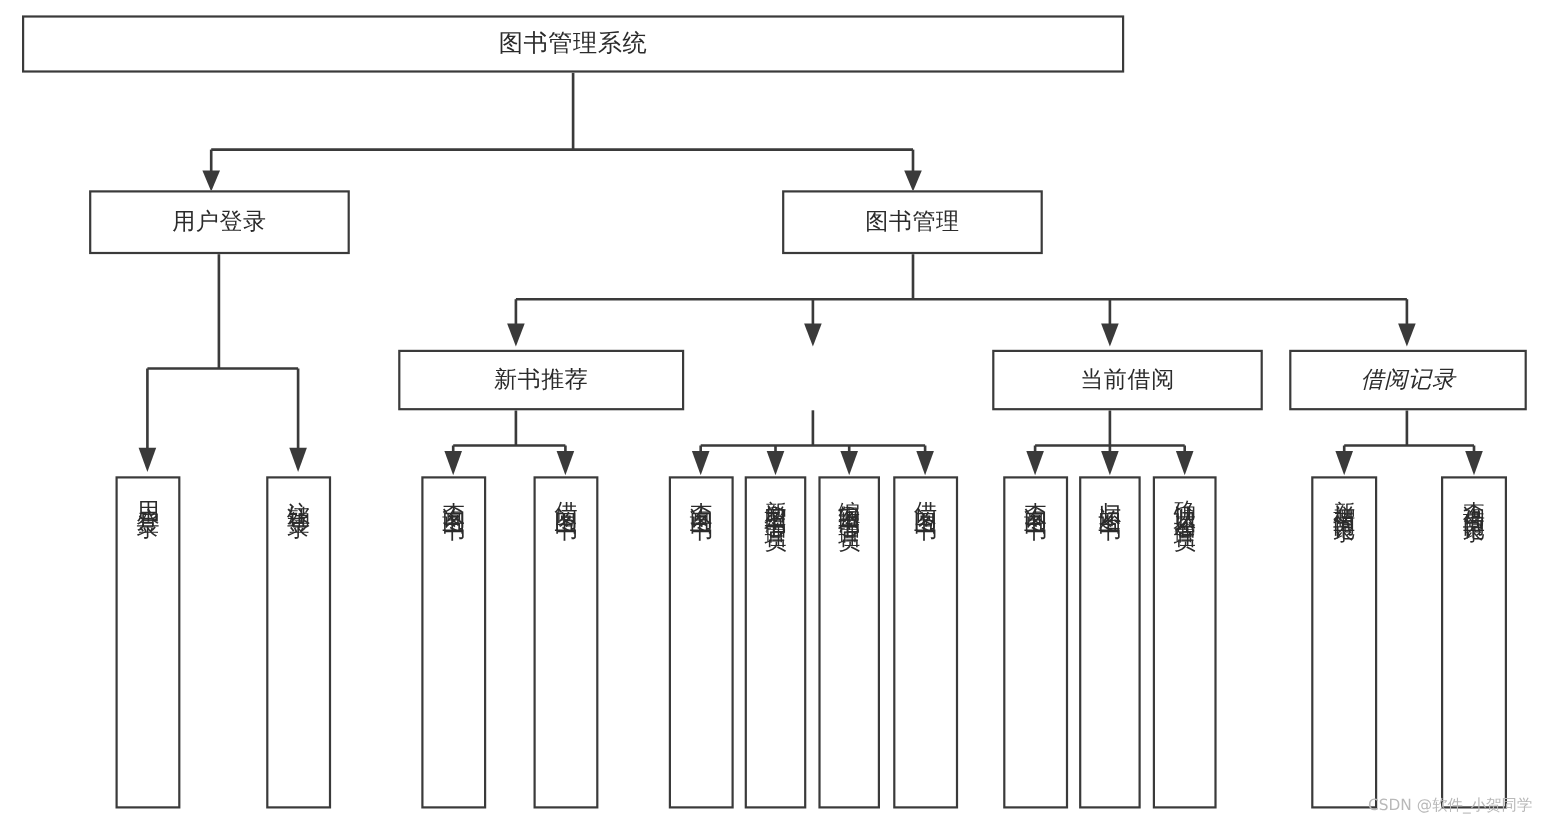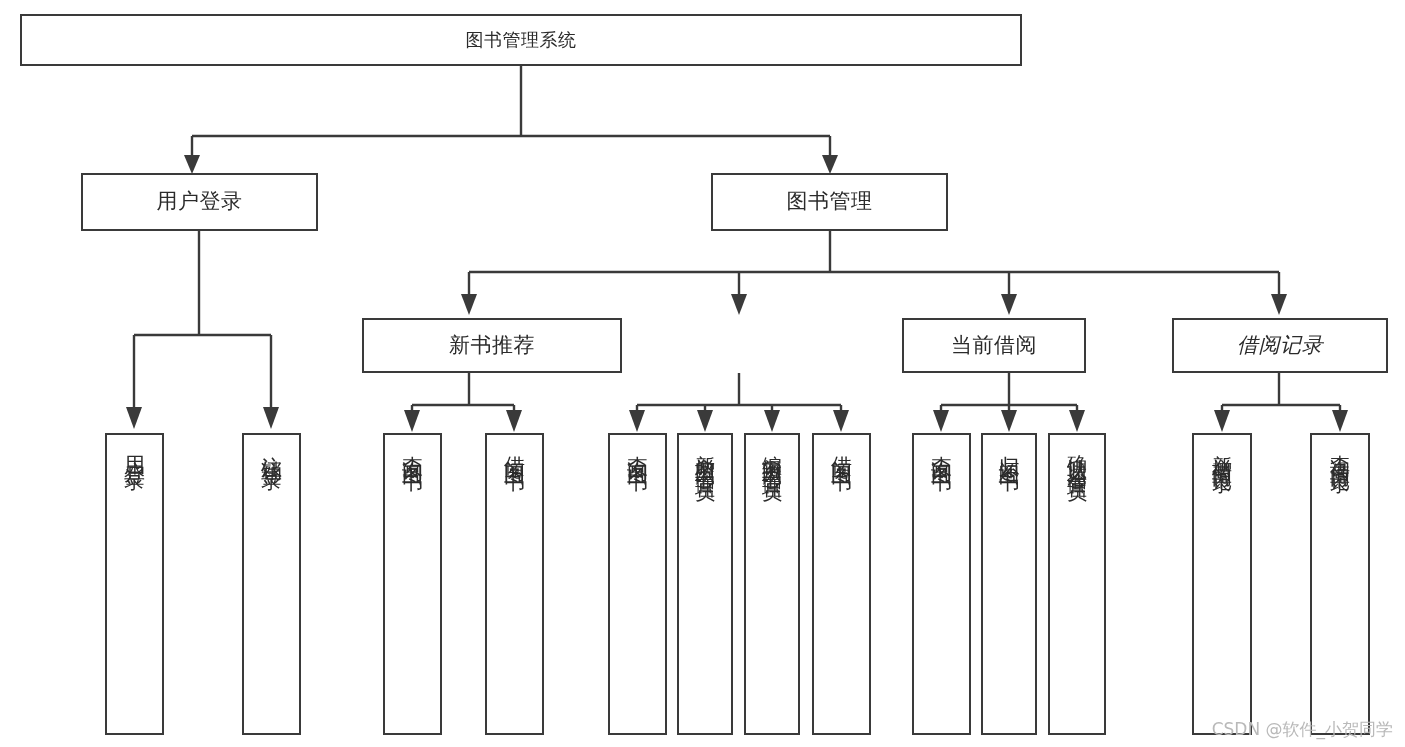--- a/index.html
+++ b/index.html
@@ -31,21 +31,21 @@
   .node-label {
     display: block;
     line-height: 1.22;
     letter-spacing: 0.5px;
   }
   
   .node.horiz .node-label {
     writing-mode: horizontal-tb;
     font-size: 21px;
   }
-  .node.root .node-label { font-size: 18px; }
+  .node.root .node-label { font-size: 22px; }
   
   .node.vert {
     align-items: flex-start;
     justify-content: center;
     padding-top: 4px;
   }
   .node.vert .node-label {
     writing-mode: vertical-rl;
     text-orientation: upright;
     font-size: 21px;
@@ -70,21 +70,21 @@
     stroke: #3a3a3a;
     stroke-width: 2.4;
     fill: none;
   }
   .arrowhead { fill: #3a3a3a; }
   
   #watermark {
     position: absolute;
     right: 12px;
     bottom: 6px;
-    font-size: 17px;
+    font-size: 14px;
     color: #b9b9b9;
     z-index: 5;
     white-space: nowrap;
     font-family: "DejaVu Sans", "Liberation Sans", sans-serif;
     margin-top: 13px;
   }
 </style>
 </head>
 <body>
 
@@ -160,21 +160,21 @@
   <div class="node horiz" style="left:81px; top:173px; width:237px; height:58px;">
     <span class="node-label">用户登录</span>
   </div>
   <div class="node horiz" style="left:711px; top:173px; width:237px; height:58px;">
     <span class="node-label">图书管理</span>
   </div>
 
   <div class="node horiz" style="left:362px; top:318px; width:260px; height:55px;">
     <span class="node-label">新书推荐</span>
   </div>
-  <div class="node horiz" style="left:902px; top:318px; width:184px; height:55px;">
+  <div class="node horiz" style="left:902px; top:318px; width:246px; height:55px;">
     <span class="node-label">当前借阅</span>
   </div>
   <div class="node horiz" style="left:1172px; top:318px; width:216px; height:55px;font-style:italic;">
     <span class="node-label">借阅记录</span>
   </div>
 
   <div class="node vert" style="left:105px; top:433px; width:59px; height:302px;">
     <span class="node-label">用户登录</span>
   </div>
   <div class="node vert" style="left:242px; top:433px; width:59px; height:302px;">

